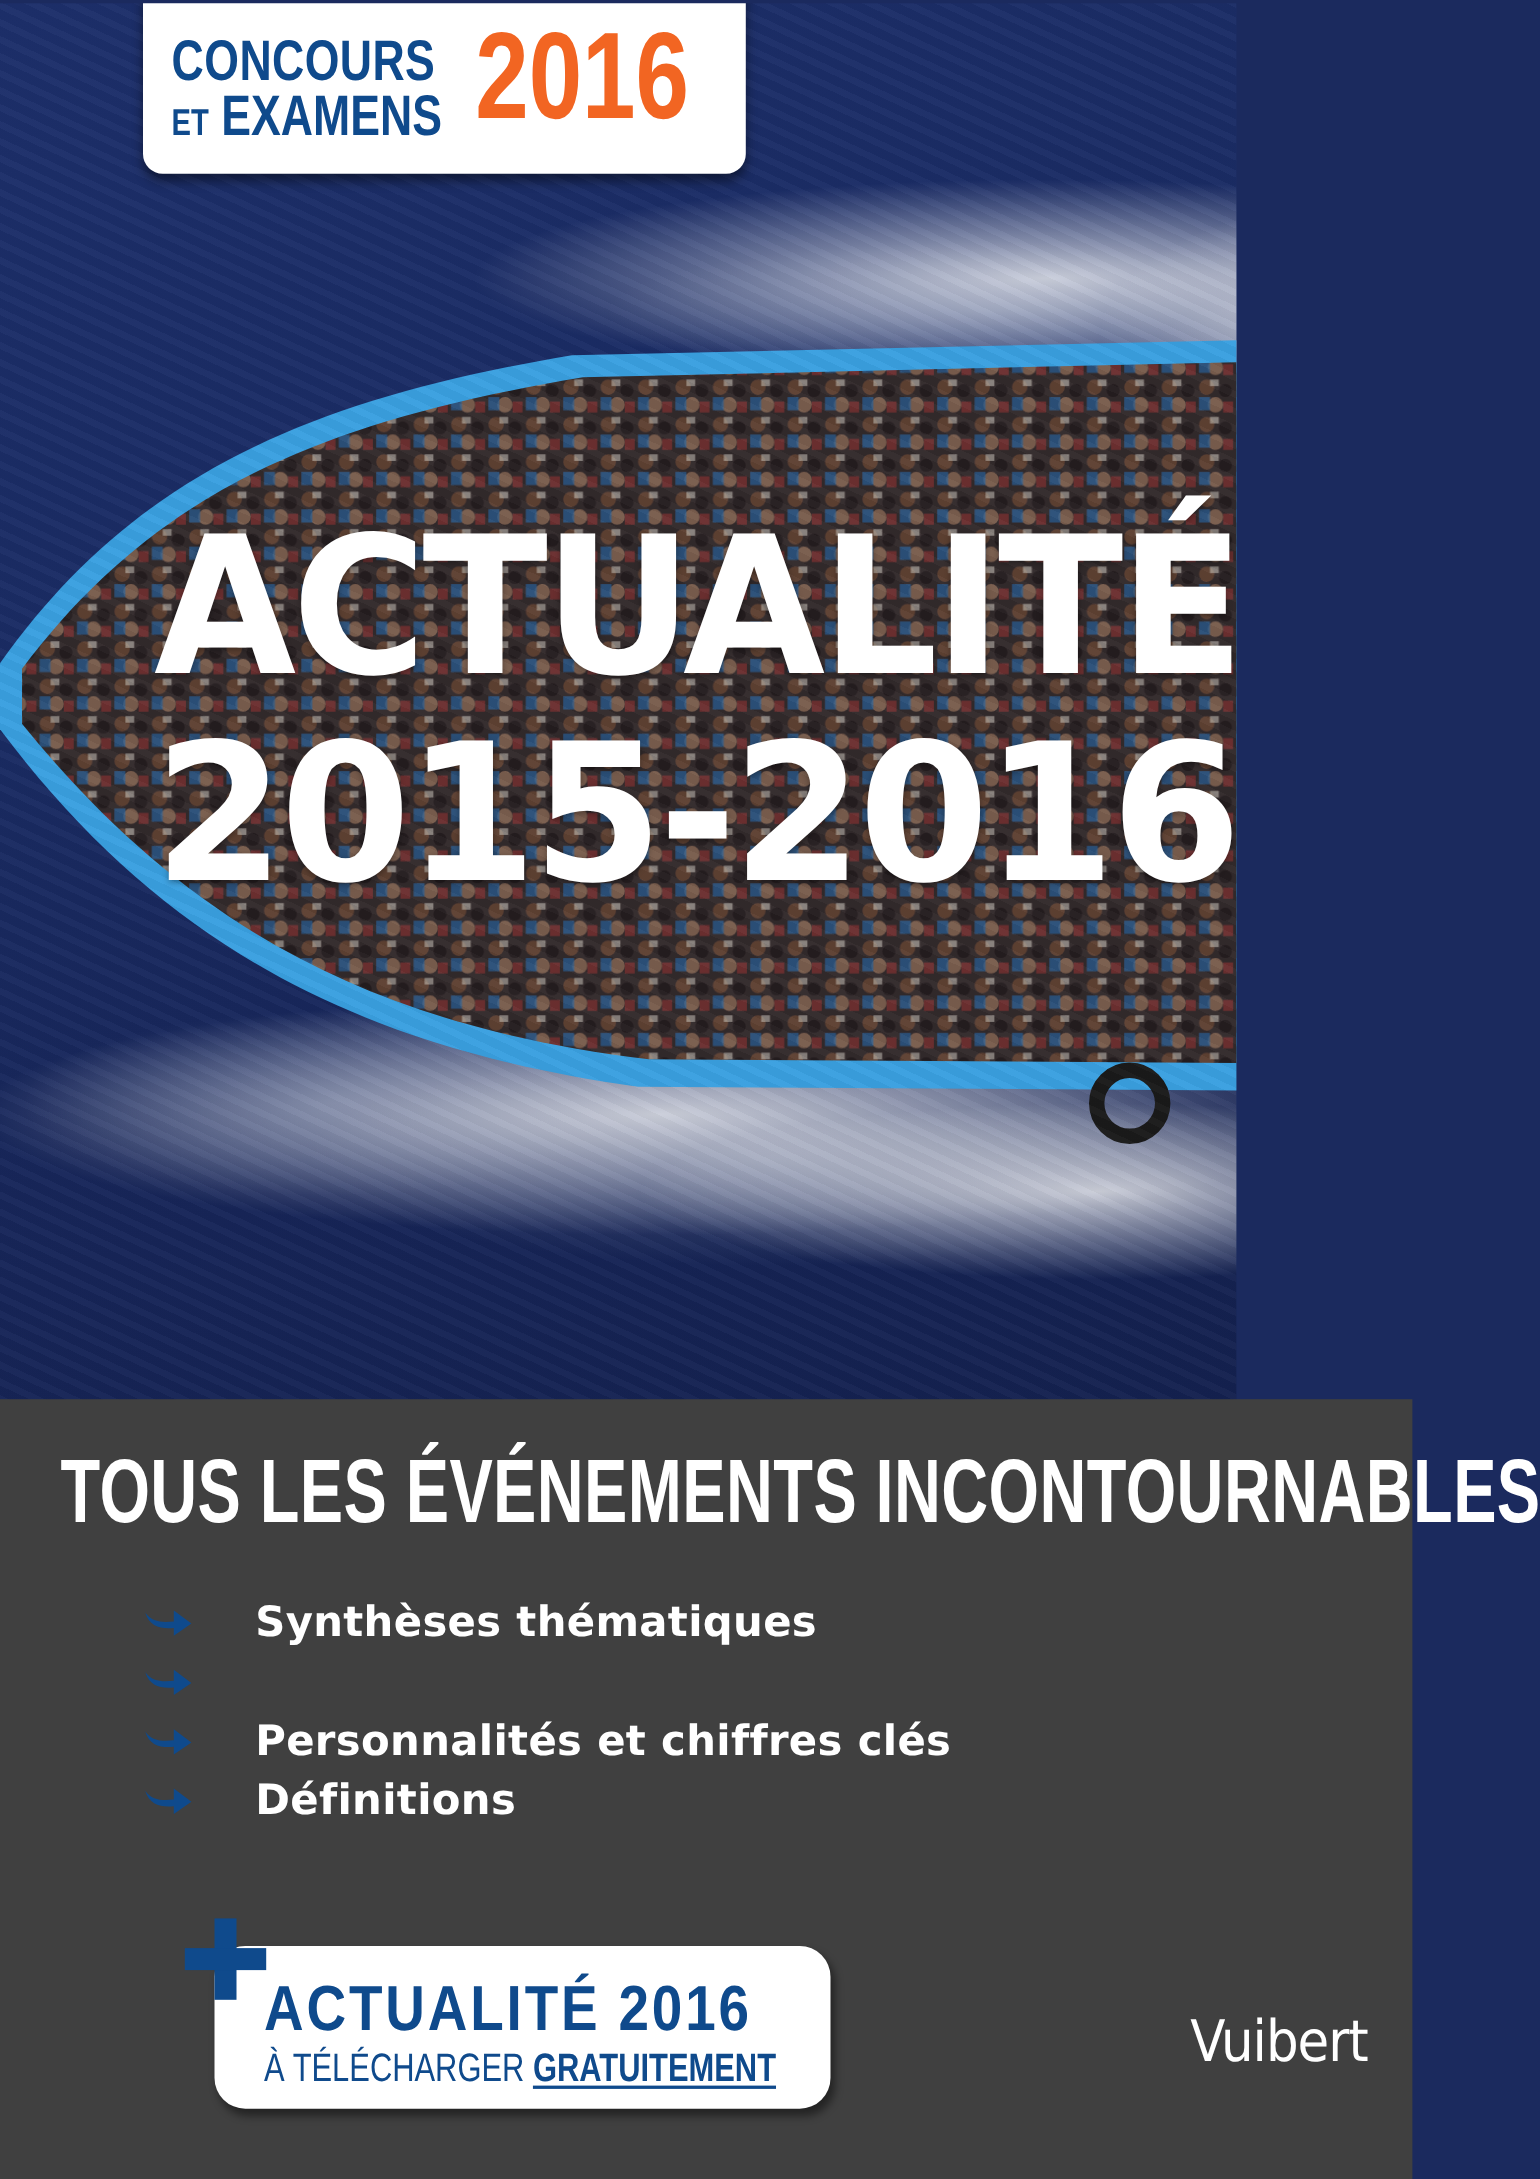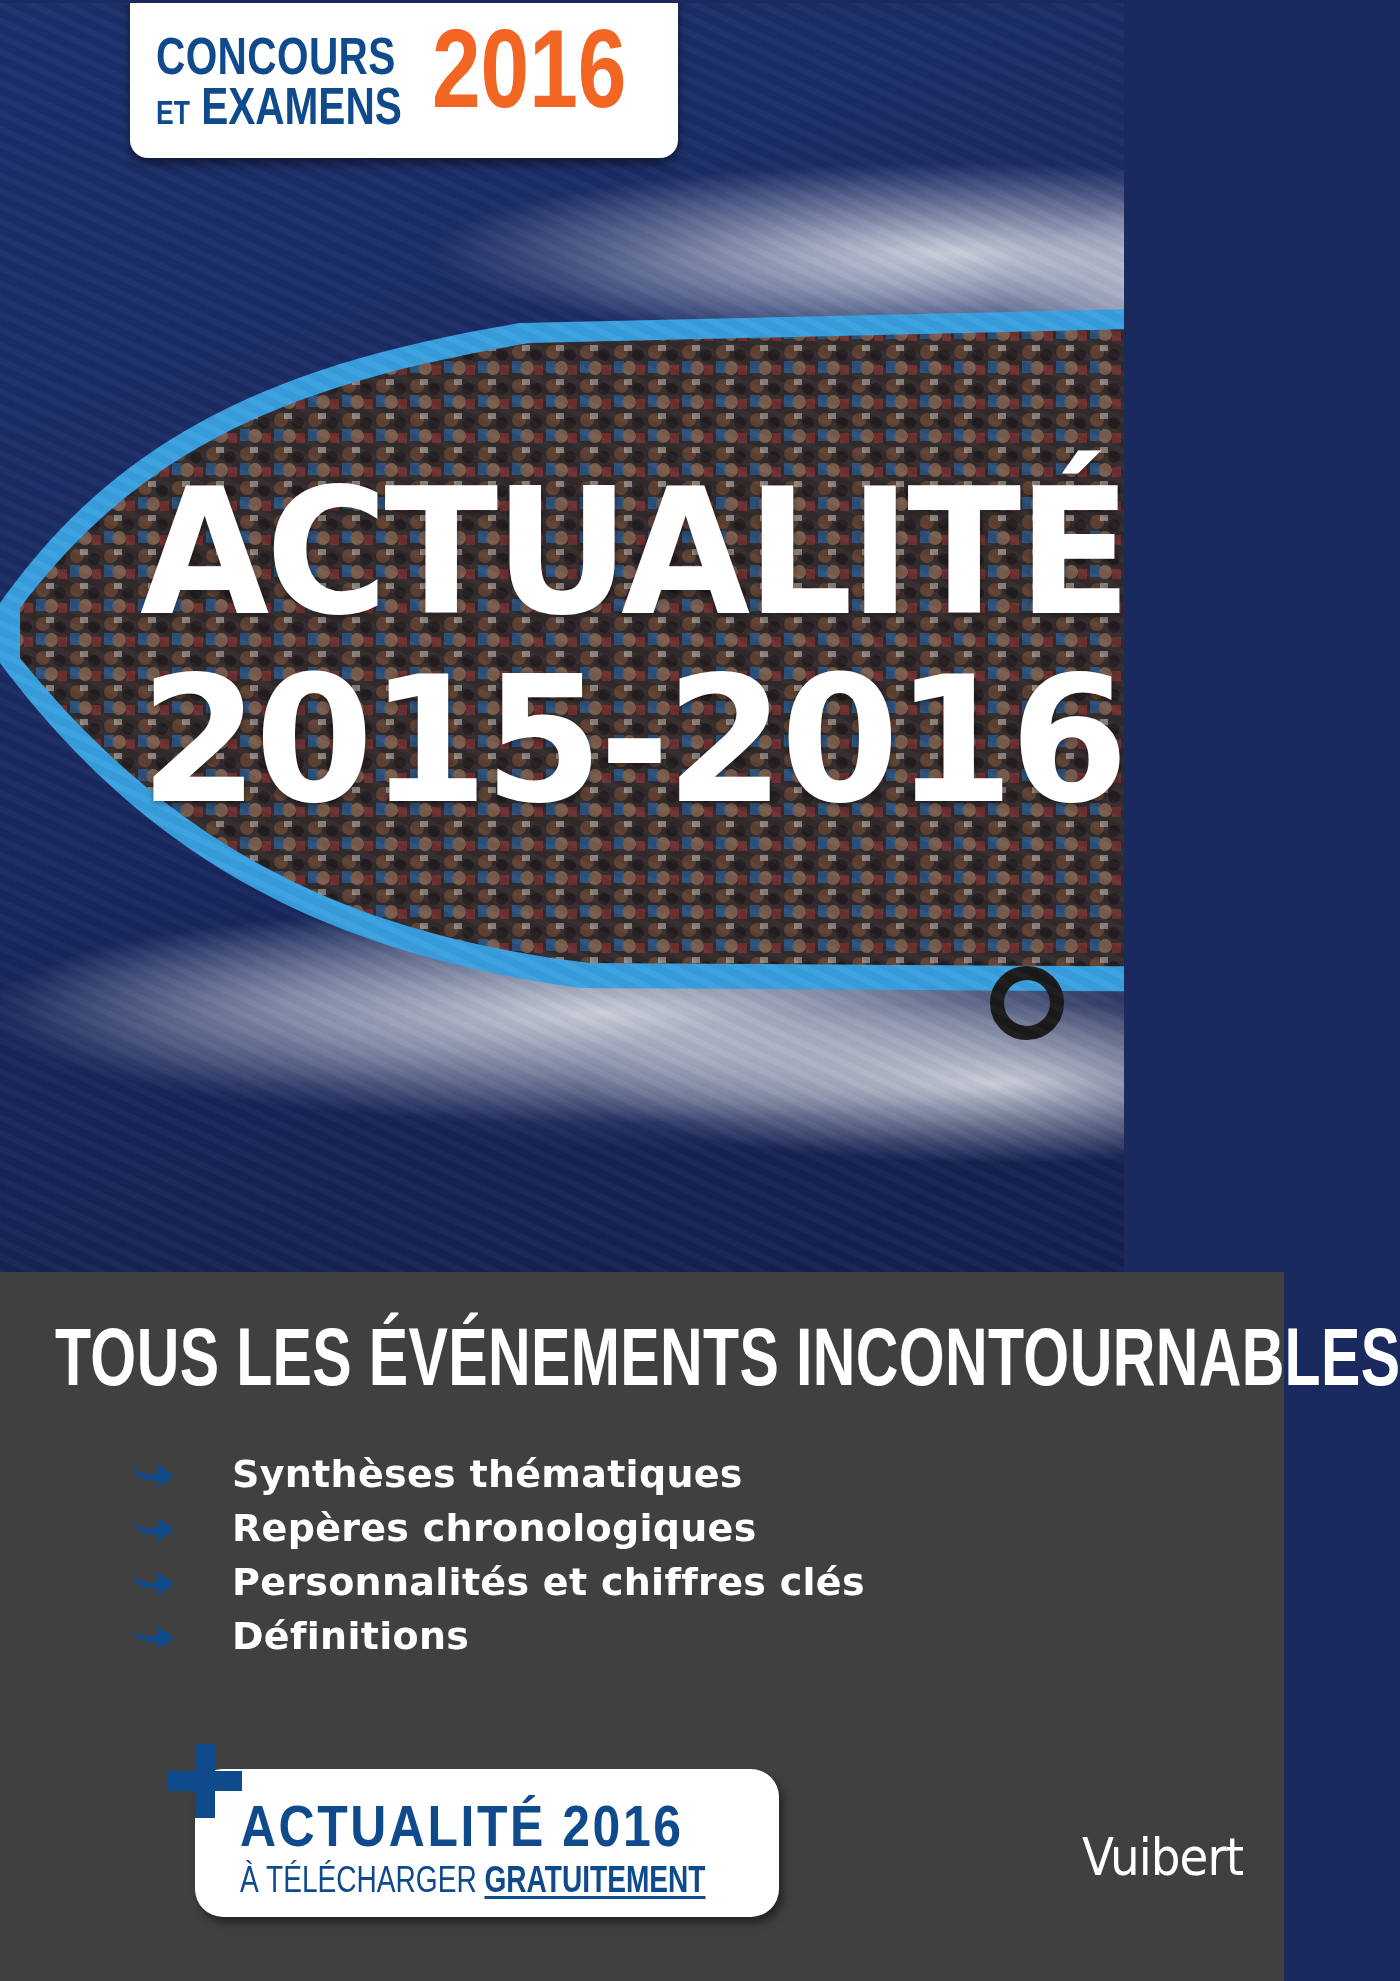--- a/index.html
+++ b/index.html
@@ -37,21 +37,21 @@
     
     .band { position: absolute; left: 0; top: 1272px; width: 1284px; height: 709px; background: #404040; }
     .band-title { position: absolute; left: 55px; top: 40px; color: #fff; font-weight: bold; font-size: 82px; line-height: 90px; white-space: nowrap; transform: scaleX(0.72); transform-origin: left top; letter-spacing: 0.5px; }
 
     .features { position: absolute; left: 130px; top: 175px; list-style: none; margin: 0; padding: 0; }
     .feature { display: flex; align-items: center; height: 54px; }
     .feature .arrow { width: 46px; height: 28px; margin-right: 16px; flex: none; }
     .feature .label { color: #fff; font-weight: bold; font-size: 38px; font-family: "DejaVu Sans", sans-serif; letter-spacing: 0.3px; white-space: nowrap; margin-left: 40px; }
 
     
-    .bonus { position: absolute; left: 195px; top: 497px; width: 560px; height: 148px; background: #fff; border-radius: 28px; box-shadow: 4px 6px 8px rgba(0,0,0,0.45); padding-left: 24px; }
+    .bonus { position: absolute; left: 195px; top: 497px; width: 560px; height: 148px; background: #fff; border-radius: 28px; box-shadow: 4px 6px 8px rgba(0,0,0,0.45); }
     .plus { position: absolute; left: 168px; top: 472px; width: 74px; height: 74px; z-index: 3; }
     .plus::before, .plus::after { content: ""; position: absolute; background: #0f4a8c; }
     .plus::before { left: 27px; top: 0; width: 20px; height: 74px; }
     .plus::after { left: 0; top: 27px; width: 74px; height: 20px; }
     .bonus-l1 { position: absolute; left: 45px; top: 28px; color: #0f4a8c; font-weight: bold; font-size: 58px; line-height: 58px; letter-spacing: 3px; white-space: nowrap; transform: scaleX(0.86); transform-origin: left top; }
     .bonus-l2 { position: absolute; left: 45px; top: 92px; color: #0f4a8c; font-size: 36px; line-height: 38px; white-space: nowrap; transform: scaleX(0.78); transform-origin: left top; font-weight: bold; }
     .bonus-l2 .u { text-decoration: underline; text-decoration-thickness: 3px; text-underline-offset: 4px; font-weight: bold; }
     .bonus-l2 .pre { font-weight: normal; }
 
     .publisher { position: absolute; left: 1082px; top: 555px; color: #fff; font-size: 52px; font-family: "DejaVu Sans", sans-serif; letter-spacing: -1px; transform: scaleX(0.9); transform-origin: left top; }
@@ -111,21 +111,20 @@
     <li class="feature">
       <svg class="arrow" viewBox="0 0 46 28">
           <path d="M2,6 C8,15 18,15 28,14 L28,4 L44,16 L28,27 L28,20 C16,21 6,19 2,6 Z" fill="#0f4a8c"></path>
         </svg>
       <span class="label">Synthèses thématiques</span>
     </li>
     <li class="feature">
       <svg class="arrow" viewBox="0 0 46 28">
           <path d="M2,6 C8,15 18,15 28,14 L28,4 L44,16 L28,27 L28,20 C16,21 6,19 2,6 Z" fill="#0f4a8c"></path>
         </svg>
-      <span class="label">Repères chronologiques</span>
     </li>
     <li class="feature">
       <svg class="arrow" viewBox="0 0 46 28">
           <path d="M2,6 C8,15 18,15 28,14 L28,4 L44,16 L28,27 L28,20 C16,21 6,19 2,6 Z" fill="#0f4a8c"></path>
         </svg>
       <span class="label">Personnalités et chiffres clés</span>
     </li>
     <li class="feature">
       <svg class="arrow" viewBox="0 0 46 28">
           <path d="M2,6 C8,15 18,15 28,14 L28,4 L44,16 L28,27 L28,20 C16,21 6,19 2,6 Z" fill="#0f4a8c"></path>

